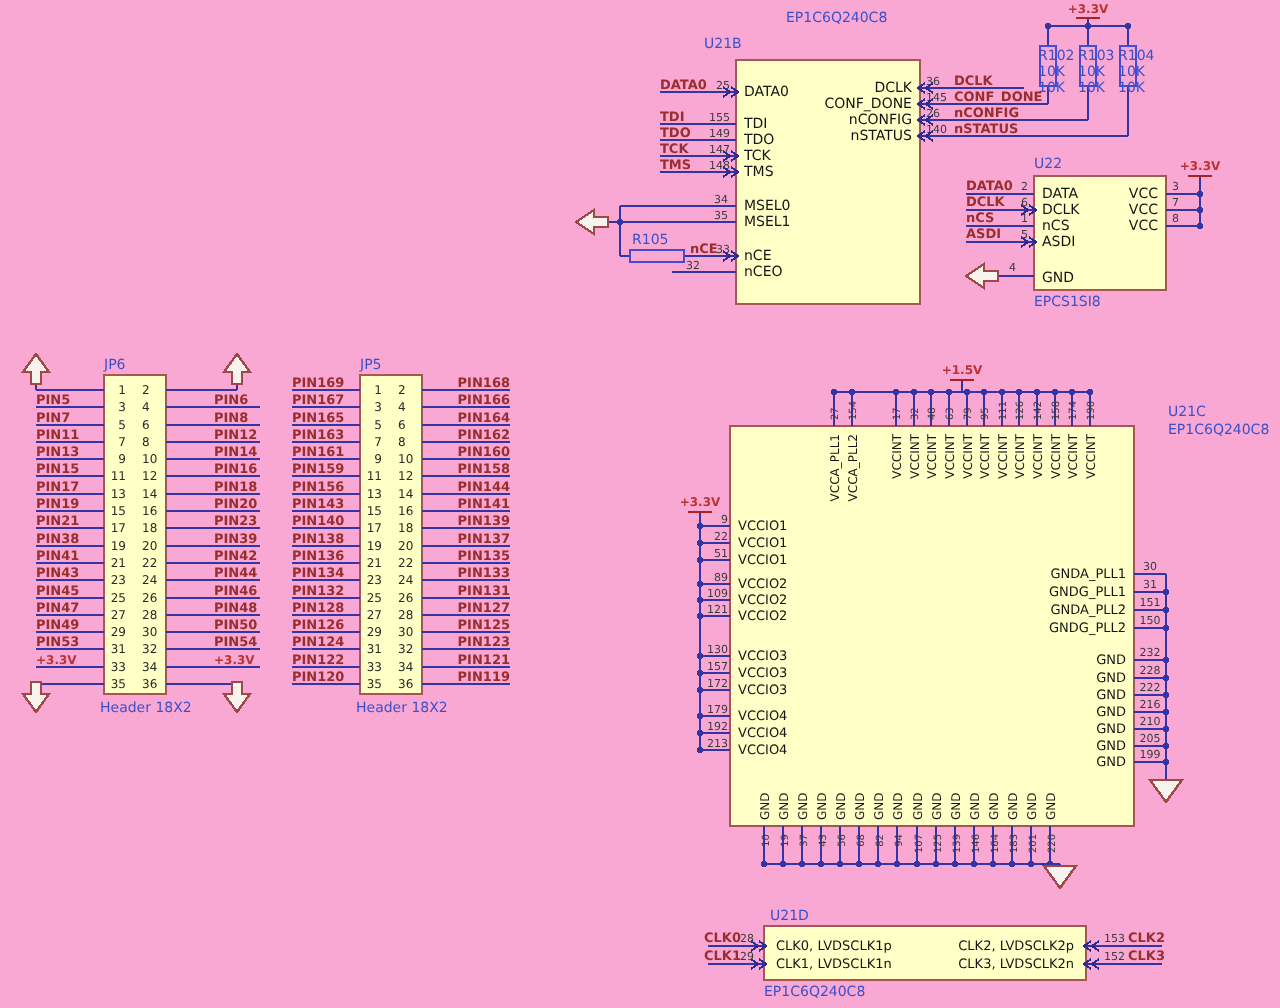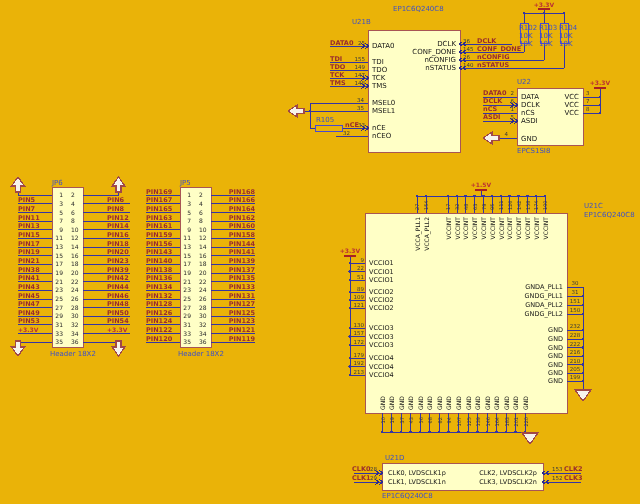--- a/index.html
+++ b/index.html
@@ -1,16 +1,16 @@
 <!DOCTYPE html>
 <html><head>
 <meta charset="utf-8">
 <style>
   html,body{margin:0;padding:0;background:#f7f4ed;}
-  .canvas{position:relative;width:640px;height:504px;background:#eab308;overflow:hidden;}
+  .canvas{position:relative;width:640px;height:504px;background:#f9a8d4;overflow:hidden;}
   svg{display:block;}
   svg text{font-family:"DejaVu Sans",sans-serif;}
   .w{stroke:#3434a4;stroke-width:1;fill:none;}
   .pw{stroke:#aa2222;stroke-width:1.2;fill:none;}
   .block{fill:#ffffc6;stroke:#a85555;stroke-width:1;}
   .res{fill:none;stroke:#4a4ad0;stroke-width:1;}
   .dot{fill:#3434a4;}
   .arr{fill:#f7f4ed;stroke:#a04848;stroke-width:1.2;}
   .chev{fill:none;stroke:#2a2a90;stroke-width:1;}
   .t-net{font-size:6.5px;font-weight:bold;fill:#9a2d2d;}

